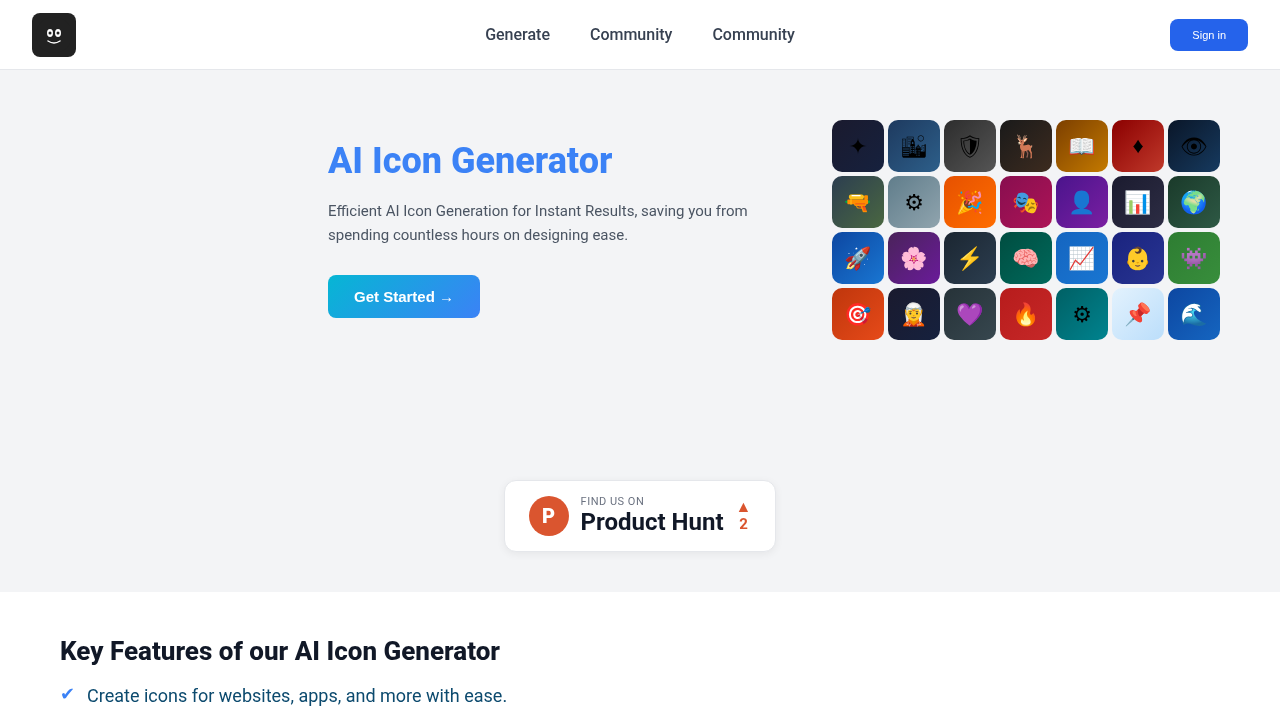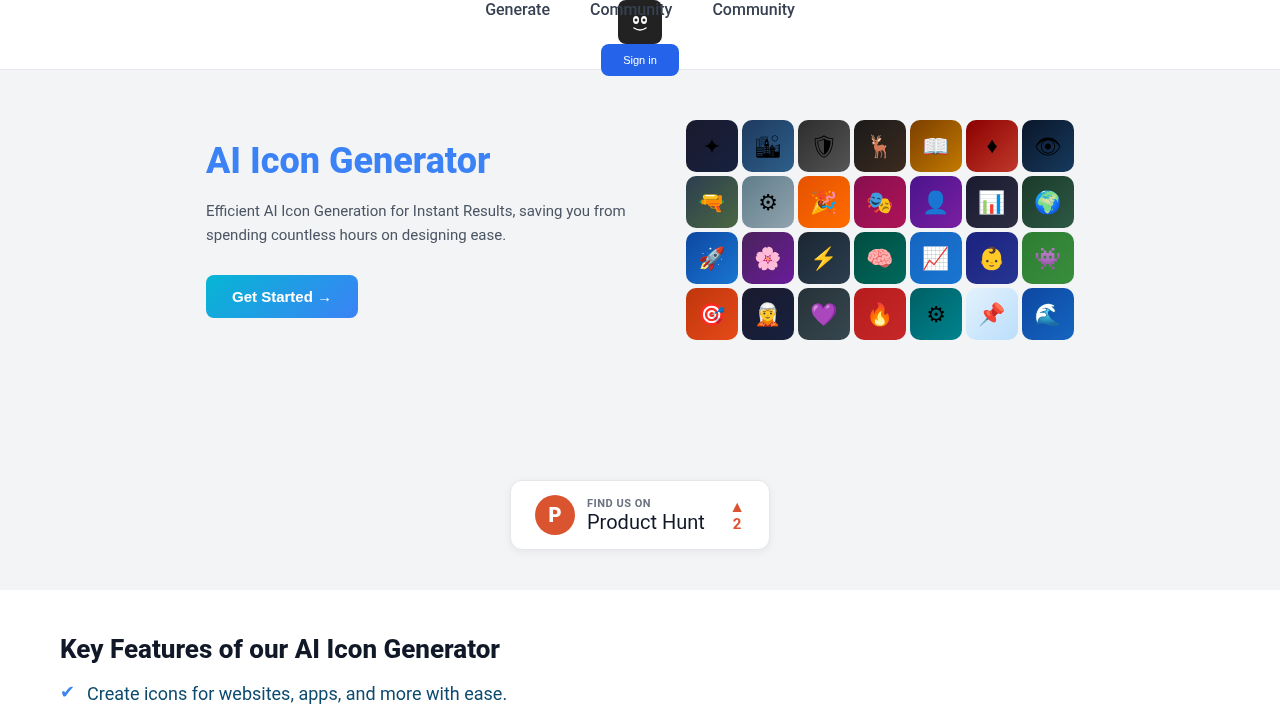--- a/index.html
+++ b/index.html
@@ -9,21 +9,20 @@
     nav {
       background: #fff;
       display: flex;
       align-items: center;
       justify-content: space-between;
       padding: 0 32px;
       height: 70px;
       border-bottom: 1px solid #e5e7eb;
       position: relative;
       z-index: 10;
-      flex-direction: column;
     }
     .nav-logo {
       display: flex;
       align-items: center;
       gap: 10px;
     }
     .nav-logo-img {
       width: 44px;
       height: 44px;
       border-radius: 8px;
@@ -57,22 +56,23 @@
       font-weight: 500;
       cursor: pointer;
     }
 
     
     .hero {
       background: #f3f4f6;
       padding: 50px 60px 40px 60px;
       display: flex;
       align-items: flex-start;
-      justify-content: center;
+      justify-content: flex-end;
       min-height: 400px;
+      gap: 24px;
     }
     .hero-left {
       max-width: 480px;
       padding-top: 20px;
     }
     .hero-title {
       font-size: 36px;
       font-weight: 800;
       color: #3b82f6;
       line-height: 1.2;
@@ -180,25 +180,25 @@
       flex-shrink: 0;
     }
     .ph-text {
       flex: 1;
     }
     .ph-find {
       font-size: 11px;
       color: #6b7280;
       text-transform: uppercase;
       letter-spacing: 0.5px;
+      font-weight: 400;
+    }
+    .ph-name {
+      font-size: 24px;
       font-weight: 700;
-    }
-    .ph-name {
-      font-size: 20px;
-      font-weight: 400;
       color: #111827;
       line-height: 1.2;
     }
     .ph-vote {
       display: flex;
       flex-direction: column;
       align-items: center;
       gap: 2px;
       color: #da552f;
       font-weight: 700;

